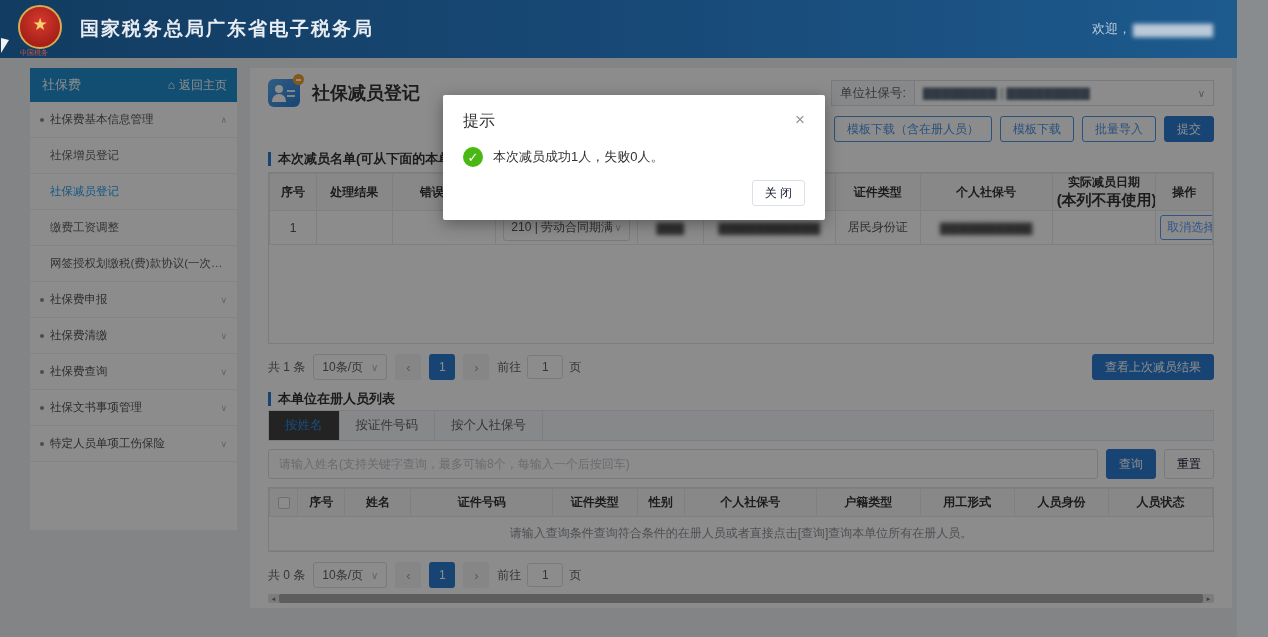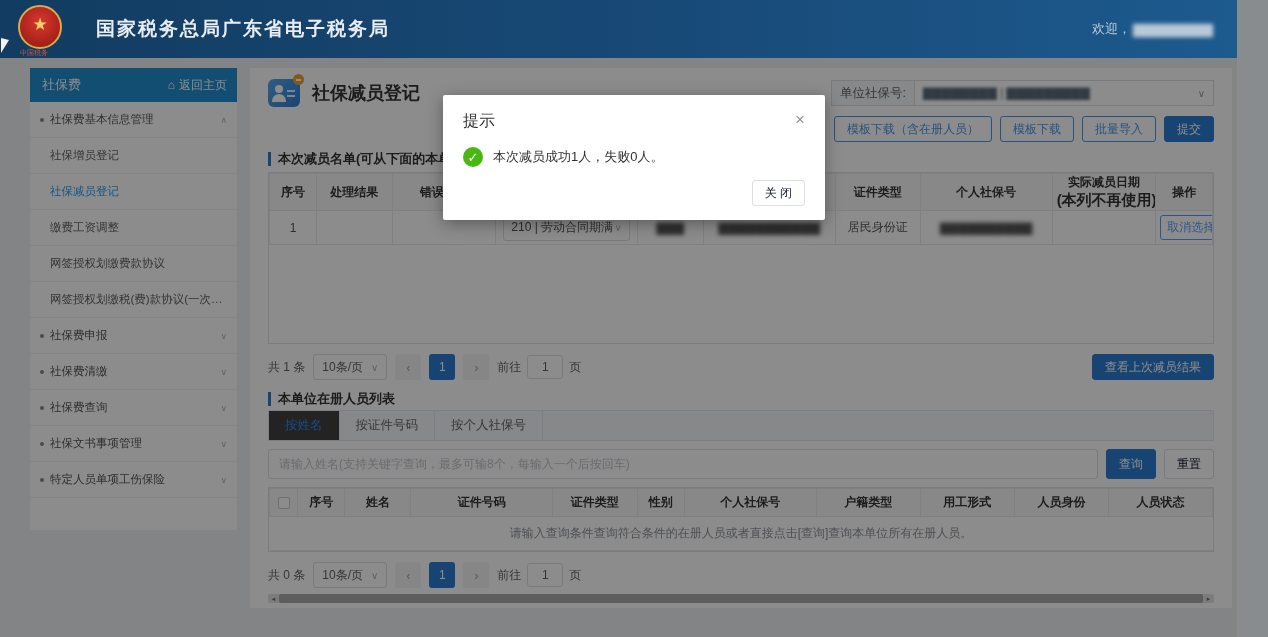--- a/index.html
+++ b/index.html
@@ -9,21 +9,21 @@
 
   
   .topbar { position:absolute; top:0; left:0; width:1237px; height:58px;
     background:linear-gradient(90deg,#123c61 0%, #184a78 55%, #1d5a8e 100%); display:flex; align-items:center; padding:0 24px 0 18px; z-index:10; }
   .emblem-wrap { position:relative; width:48px; height:58px; flex:0 0 auto; }
   .emblem { position:absolute; top:5px; left:0; width:44px; height:44px; border-radius:50%;
     background:radial-gradient(circle at 50% 38%, #d8392f 0%, #a52017 72%); border:2px solid #d8ab4e;
     display:flex; align-items:center; justify-content:center; }
   .emblem-star { color:#f5d36c; font-size:17px; line-height:1; margin-top:-6px; }
   .emblem-caption { position:absolute; left:2px; top:48px; font-size:7px; color:#c9574a; white-space:nowrap; }
-  .site-title { color:#e9edf2; font-size:19px; font-weight:bold; letter-spacing:2px; margin-left:30px; }
+  .site-title { color:#e9edf2; font-size:19px; font-weight:bold; letter-spacing:2px; margin-left:14px; }
   .welcome { margin-left:auto; font-size:13px; color:#b9c9d8; display:flex; align-items:center; gap:2px; }
   .blur { filter:blur(2px); }
   .blur-lite { filter:blur(1.5px); }
 
   
   .cursor { position:absolute; left:1px; top:38px; width:0; height:0; z-index:80;
     border-left:8px solid #f2f2f2; border-bottom:13px solid transparent; border-top:2px solid transparent; }
 
   
   .workspace { position:absolute; top:58px; left:0; width:1237px; height:579px; background:#edf0f4; }
@@ -156,23 +156,20 @@
           <span class="caret">∧</span>
         </li>
         <li class="sub">
           <span class="lbl">社保增员登记</span>
         </li>
         <li class="sub active">
           <span class="lbl">社保减员登记</span>
         </li>
         <li class="sub">
           <span class="lbl">缴费工资调整</span>
-        </li>
-        <li class="sub">
-          <span class="lbl">网签授权划缴费款协议</span>
         </li>
         <li class="sub">
           <span class="lbl">网签授权划缴税(费)款协议(一次上门)</span>
         </li>
         <li>
           <span class="dot"></span>
           <span class="lbl">社保费申报</span>
           <span class="caret">∨</span>
         </li>
         <li>

